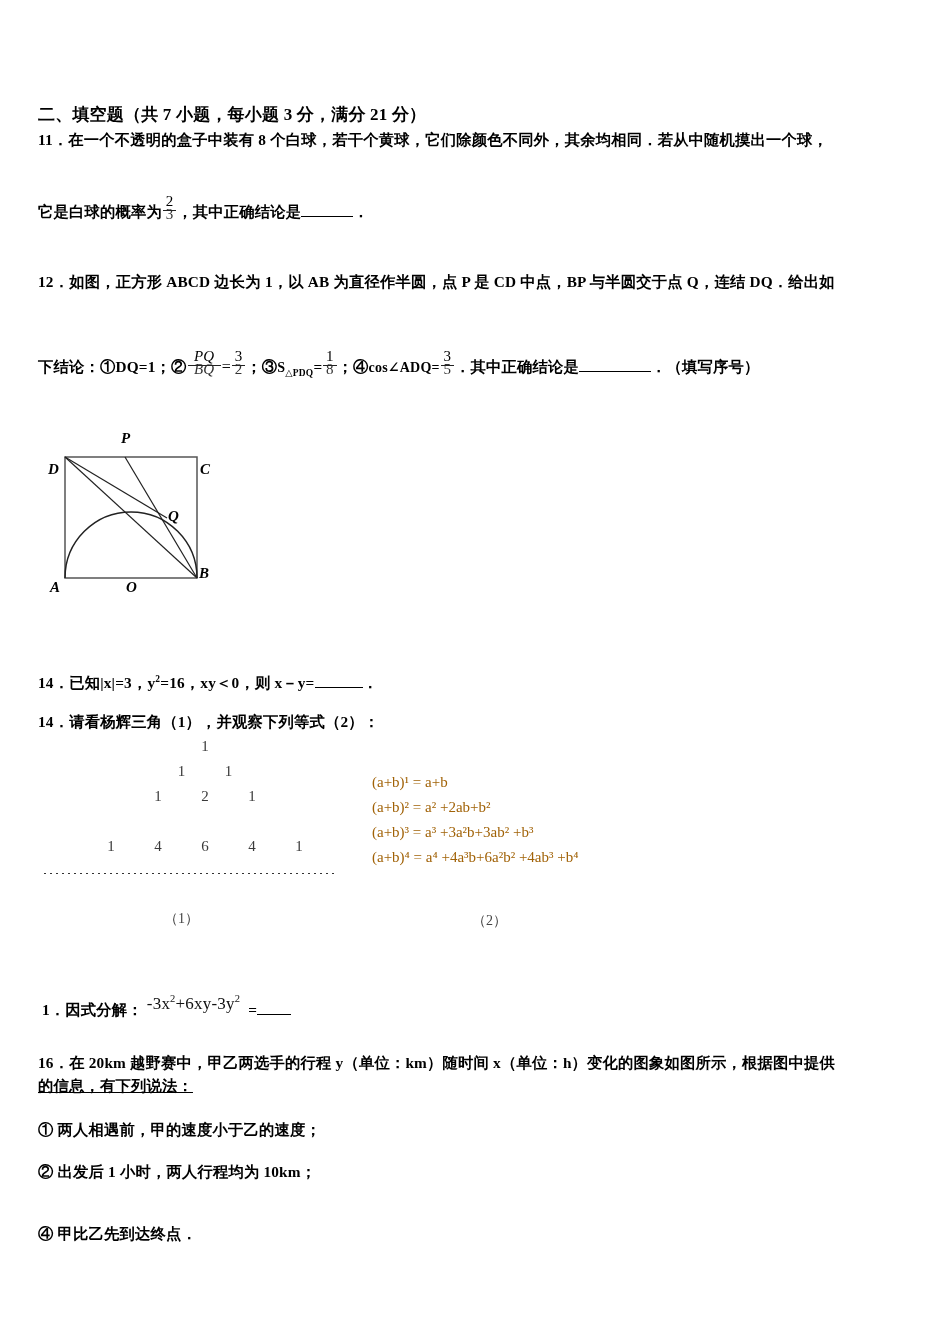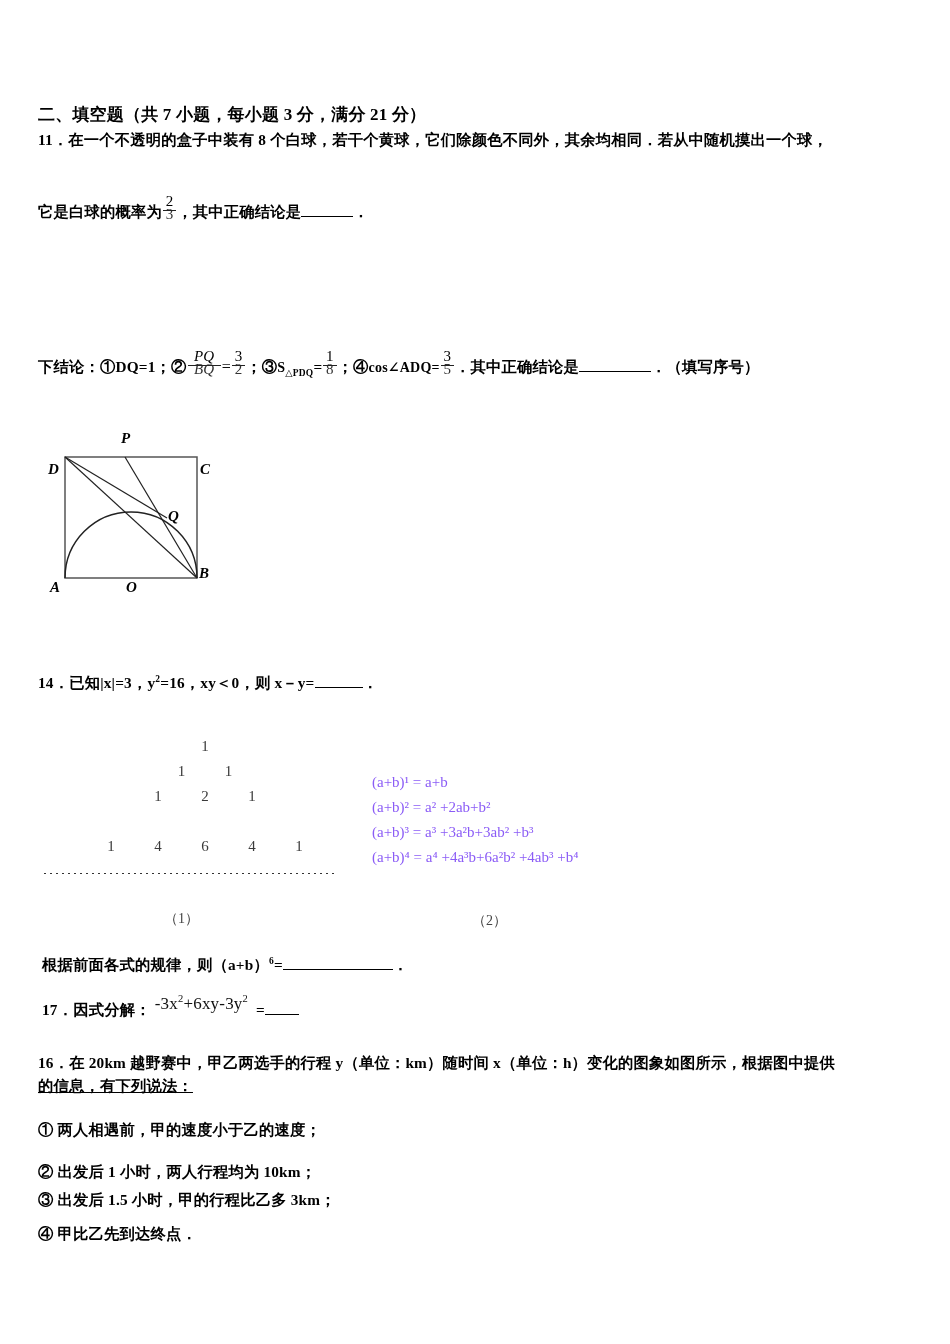--- a/index.html
+++ b/index.html
@@ -137,21 +137,21 @@
   
   #expansions {
     position: absolute;
     left: 372px;
     top: 775px;
     width: 300px;
   }
   .eq {
     font-family: "Liberation Serif", serif;
     font-size: 15px;
-    color: #8b5cf6;
+    color: #a16207;
     line-height: 1;
     margin-bottom: 10px;
     white-space: nowrap;
   }
   .cap {
     position: absolute;
     font-family: "Liberation Serif", serif;
     font-size: 14px;
     color: #444;
   }
@@ -168,20 +168,21 @@
 <div class="page">
 
   <div class="line sec-head" style="left:38px; top:103px;">二、填空题（共 7 小题，每小题 3 分，满分 21 分）</div>
 
   <div class="line qtext" style="left:38px; top:130px;">11．在一个不透明的盒子中装有 8 个白球，若干个黄球，它们除颜色不同外，其余均相同．若从中随机摸出一个球，</div>
 
   <div class="line qtext" style="left:38px; top:202px;">
     <span>它是白球的概率为</span><span class="frac"><span class="num">2</span><span class="bar"></span><span class="den">3</span></span><span>，其中正确结论是</span><span class="inline-blank" style="width:52px; height:13px;"></span><span>．</span>
   </div>
 
+  <div class="line qtext" style="left:38px; top:272px;">12．如图，正方形 ABCD 边长为 1，以 AB 为直径作半圆，点 P 是 CD 中点，BP 与半圆交于点 Q，连结 DQ．给出如</div>
 
   <div class="line qtext" style="left:38px; top:357px;">
     <span>下结论：①</span><span>DQ=1；②</span><span class="frac ital" style="width:2.3em;"><span class="num">PQ</span><span class="bar"></span><span class="den">BQ</span></span><span class="mathline">=</span><span class="frac"><span class="num">3</span><span class="bar"></span><span class="den">2</span></span><span>；③</span><span style="font-size:14px;">S</span><sub class="sb">△PDQ</sub><span>=</span><span class="frac"><span class="num">1</span><span class="bar"></span><span class="den">8</span></span><span>；④</span><span style="font-size:14px;">cos∠ADQ=</span><span class="frac"><span class="num">3</span><span class="bar"></span><span class="den">5</span></span><span>．其中正确结论是</span><span class="inline-blank" style="width:72px; height:13px;"></span><span>．（填写序号）</span>
   </div>
 
   <div id="fig-square">
     <svg width="230" height="190" viewBox="0 0 230 190">
 
       <polygon points="35,37 167,37 167,158 35,158" fill="none" stroke="#555" stroke-width="1.5"></polygon>
 
@@ -199,20 +200,21 @@
     <span class="fig-label" style="left:138px; top:88px;">Q</span>
     <span class="fig-label" style="left:20px; top:159px;">A</span>
     <span class="fig-label" style="left:169px; top:145px;">B</span>
     <span class="fig-label" style="left:96px; top:159px;">O</span>
   </div>
 
   <div class="line qtext" style="left:38px; top:673px;">
     <span>14．已知|x|=3，y</span><sup class="exp">2</sup><span>=16，xy＜0，则 x－y=</span><span class="inline-blank" style="width:48px; height:13px;"></span><span>．</span>
   </div>
 
+  <div class="line qtext" style="left:38px; top:712px;">14．请看杨辉三角（1），并观察下列等式（2）：</div>
 
   <div id="pascal">
     <div class="prow" style="top:0px;">
       <span>1</span>
     </div>
     <div class="prow" style="top:25px;">
       <span>1</span><span>1</span>
     </div>
     <div class="prow" style="top:50px;">
       <span>1</span><span>2</span><span>1</span>
@@ -226,29 +228,25 @@
   <div id="expansions">
     <div class="eq">(a+b)¹ = a+b</div>
     <div class="eq">(a+b)² = a² +2ab+b²</div>
     <div class="eq">(a+b)³ = a³ +3a²b+3ab² +b³</div>
     <div class="eq">(a+b)⁴ = a⁴ +4a³b+6a²b² +4ab³ +b⁴</div>
   </div>
 
   <div class="cap" style="left:164px; top:910px;">（1）</div>
   <div class="cap" style="left:472px; top:912px;">（2）</div>
 
-  <div class="line qtext" style="left:42px; top:955px;">
-    <span>根据前面各式的规律，则（a+b）</span><sup class="exp">6</sup><span>=</span><span class="inline-blank" style="width:110px; height:13px;"></span><span>．</span>
-  </div>
 
   <div class="line qtext" style="left:42px; top:1000px;">
-    <span>17．因式分解：</span><span class="mathline" style="font-size:17px; position:relative; top:-6px; padding-left:4px;"><span>-3x</span><sup class="exp">2</sup><span>+6xy-3y</span><sup class="exp">2</sup></span><span style="padding-left:8px;">=</span><span class="inline-blank" style="width:34px; height:13px;"></span>
+    <span>1．因式分解：</span><span class="mathline" style="font-size:17px; position:relative; top:-6px; padding-left:4px;"><span>-3x</span><sup class="exp">2</sup><span>+6xy-3y</span><sup class="exp">2</sup></span><span style="padding-left:8px;">=</span><span class="inline-blank" style="width:34px; height:13px;"></span>
   </div>
 
   <div class="line qtext" style="left:38px; top:1053px;">16．在 20km 越野赛中，甲乙两选手的行程 y（单位：km）随时间 x（单位：h）变化的图象如图所示，根据图中提供</div>
   <div class="line qtext" style="left:38px; top:1076px;text-decoration:underline;">的信息，有下列说法：</div>
 
   <div class="line qtext" style="left:38px; top:1120px;">① 两人相遇前，甲的速度小于乙的速度；</div>
   <div class="line qtext" style="left:38px; top:1155px;margin-top:7px;">② 出发后 1 小时，两人行程均为 10km；</div>
-  <div class="line qtext" style="left:38px; top:1190px;">③ 出发后 1.5 小时，甲的行程比乙多 3km；</div>
   <div class="line qtext" style="left:38px; top:1224px;">④ 甲比乙先到达终点．</div>
 
 </div>
 
 </body></html>

